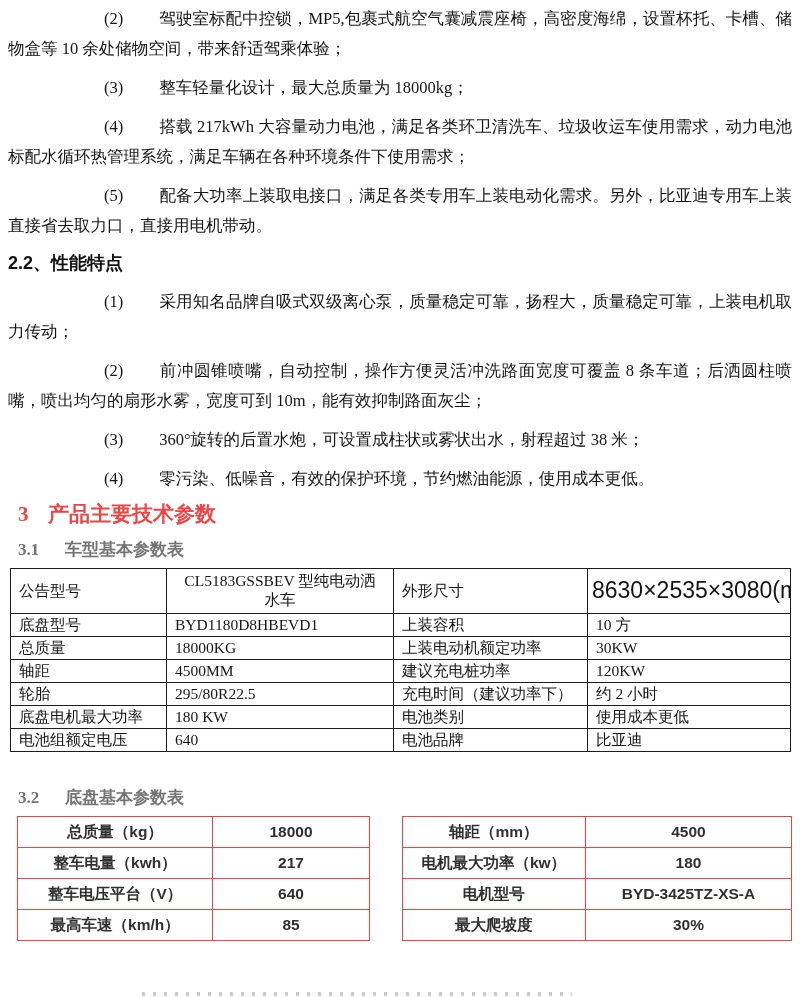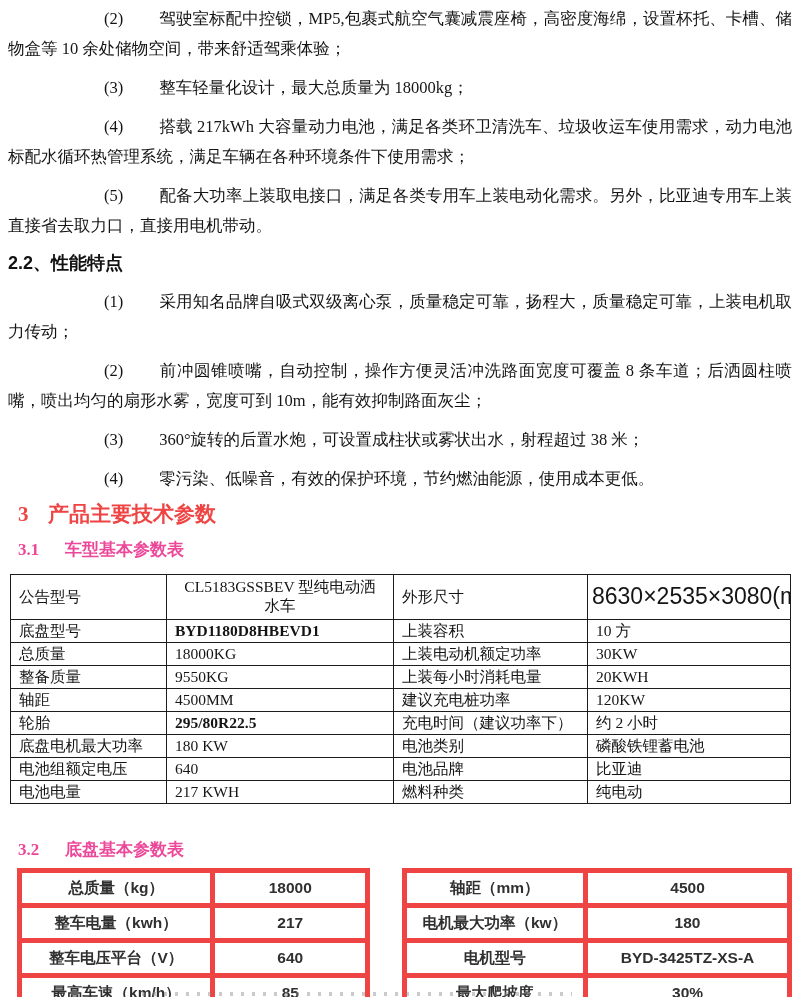--- a/index.html
+++ b/index.html
@@ -14,38 +14,38 @@
   .pnum{display:inline-block;}
   .pgap{display:inline-block;width:36px;}
 
   
   h3.sec22{margin:10px 0 12px 0;font-family:"Liberation Sans","DejaVu Sans",sans-serif;
            font-weight:bold;font-size:18px;line-height:24px;color:#111;}
   h1.sec3{margin:6px 0 0 10px;font-family:"Liberation Sans","DejaVu Sans",sans-serif;
           font-weight:bold;font-size:21px;line-height:28px;color:#ef4444;}
   h1.sec3 .hnum{display:inline-block;width:30px;font-family:"Liberation Serif",serif;}
   h2.subsec{margin:10px 0 0 10px;font-family:"Liberation Sans","DejaVu Sans",sans-serif;
-            font-weight:bold;font-size:17px;line-height:24px;color:#ec4899;}
+            font-weight:bold;font-size:17px;line-height:24px;color:#737373;}
   h2.subsec .hnum{display:inline-block;width:47px;font-family:"Liberation Serif",serif;font-weight:bold;}
   h2.sec32{margin-top:34px;}
 
   
-  table.t31{border-collapse:collapse;table-layout:fixed;width:780px;margin:12px 0 0 2px;}
+  table.t31{border-collapse:collapse;table-layout:fixed;width:780px;margin:6px 0 0 2px;}
   table.t31 td{border:1px solid #1c1c1c;font-size:15.5px;line-height:1.2;
                height:22px;padding:0 6px 0 8px;overflow:hidden;}
   table.t31 tr.r0 td{height:44px;}
   table.t31 td.ctr{text-align:center;padding:0 11px;}
   table.t31 td.dim{text-align:center;font-family:"Liberation Sans","DejaVu Sans",sans-serif;
                    font-size:23px;padding:0 4px;}
-  table.t31 td.bold{font-weight:bold;border-radius:7px;}
+  table.t31 td.bold{font-weight:normal;border-radius:7px;}
 
   
   .t32wrap{display:flex;margin:6px 0 0 9px;}
   table.t32{border-collapse:collapse;table-layout:fixed;}
-  table.t32 td{border:5px solid #ef4444;height:28px;text-align:center;overflow:hidden;
+  table.t32 td{border:1px solid #ef4444;height:28px;text-align:center;overflow:hidden;
                font-family:"Liberation Sans","DejaVu Sans",sans-serif;
                font-weight:bold;font-size:15.5px;color:#303030;}
   .t32gap{width:32px;}
 
   
   .remnant{position:absolute;left:142px;top:992px;width:430px;height:4px;opacity:.45;
            background:repeating-linear-gradient(90deg,#8a8a8a 0 3px,transparent 3px 11px);}
 </style>
 </head>
 <body>
@@ -88,54 +88,42 @@
       <td>上装容积</td>
       <td>10 方</td>
     </tr>
     <tr>
       <td>总质量</td>
       <td>18000KG</td>
       <td>上装电动机额定功率</td>
       <td>30KW</td>
     </tr>
     <tr>
-      <td>整备质量</td>
-      <td>9550KG</td>
-      <td>上装每小时消耗电量</td>
-      <td>20KWH</td>
-    </tr>
-    <tr>
       <td>轴距</td>
       <td>4500MM</td>
       <td>建议充电桩功率</td>
       <td>120KW</td>
     </tr>
     <tr>
       <td>轮胎</td>
       <td class="bold">295/80R22.5</td>
       <td>充电时间（建议功率下）</td>
       <td>约 2 小时</td>
     </tr>
     <tr>
       <td>底盘电机最大功率</td>
       <td>180 KW</td>
       <td>电池类别</td>
-      <td>磷酸铁锂蓄电池</td>
+      <td>使用成本更低</td>
     </tr>
     <tr>
       <td>电池组额定电压</td>
       <td>640</td>
       <td>电池品牌</td>
       <td>比亚迪</td>
-    </tr>
-    <tr>
-      <td>电池电量</td>
-      <td>217 KWH</td>
-      <td>燃料种类</td>
-      <td>纯电动</td>
     </tr>
   </tbody>
     </table>
 
   <h2 class="subsec sec32"><span class="hnum">3.2</span><span>底盘基本参数表</span></h2>
 
   <div class="t32wrap">
     <table class="t32">
       <colgroup>
           <col style="width:197px">

